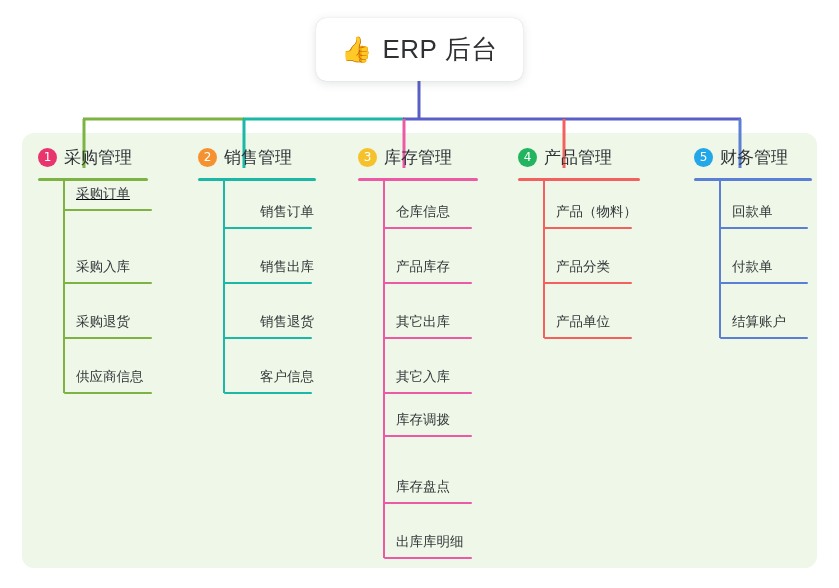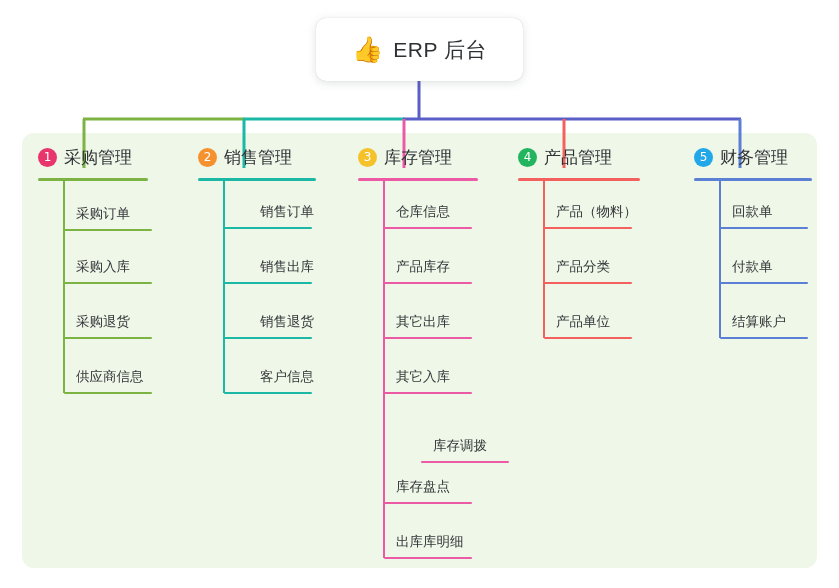--- a/index.html
+++ b/index.html
@@ -13,21 +13,21 @@
   #stage{position:absolute;left:0;top:0;width:839px;height:588px;}
 
   
   .root-card{
     position:absolute;left:316px;top:18px;width:207px;height:63px;
     background:#ffffff;border-radius:10px;
     box-shadow:0 2px 10px rgba(70,80,90,.16), 0 0 1px rgba(70,80,90,.25);
     display:flex;align-items:center;justify-content:center;gap:10px;
   }
   .root-title{
-    font-size:21px;color:#2e3033;letter-spacing:.5px;white-space:nowrap;
+    font-size:26px;color:#2e3033;letter-spacing:.5px;white-space:nowrap;
   }
   .thumb{font-size:25px;line-height:1;}
 
   
   .panel{
     position:absolute;left:22px;top:133px;width:795px;height:435px;
     background:#eef7e8;border-radius:12px;
   }
 
   
@@ -83,21 +83,21 @@
   </div>
 
   <div id="columns">
       <div class="col" style="left: 38px;">
         <div class="col-head">
           <span class="badge" style="background: rgb(232, 53, 109);">1</span>
           <span class="col-title">采购管理</span>
         </div>
         <div class="head-rule" style="background: rgb(124, 179, 66); width: 110px;"></div>
         <div class="leaves" style="height: 220px;">
-          <div class="leaf" style="top: 24px;">
+          <div class="leaf" style="top: 4px; text-decoration: underline;">
             <div class="leaf-text">采购订单</div>
             <div class="leaf-rule" style="background: rgb(124, 179, 66);"></div>
           </div>
           <div class="leaf" style="top: 77px;">
             <div class="leaf-text">采购入库</div>
             <div class="leaf-rule" style="background: rgb(124, 179, 66);"></div>
           </div>
           <div class="leaf" style="top: 132px;">
             <div class="leaf-text">采购退货</div>
             <div class="leaf-rule" style="background: rgb(124, 179, 66);"></div>
@@ -149,21 +149,21 @@
             <div class="leaf-rule" style="background: rgb(236, 90, 166);"></div>
           </div>
           <div class="leaf" style="top: 132px;">
             <div class="leaf-text">其它出库</div>
             <div class="leaf-rule" style="background: rgb(236, 90, 166);"></div>
           </div>
           <div class="leaf" style="top: 187px;">
             <div class="leaf-text">其它入库</div>
             <div class="leaf-rule" style="background: rgb(236, 90, 166);"></div>
           </div>
-          <div class="leaf" style="top: 256px; margin-left: 37px;">
+          <div class="leaf" style="top: 230px;">
             <div class="leaf-text">库存调拨</div>
             <div class="leaf-rule" style="background: rgb(236, 90, 166);"></div>
           </div>
           <div class="leaf" style="top: 352px;">
             <div class="leaf-text">出库库明细</div>
             <div class="leaf-rule" style="background: rgb(236, 90, 166);"></div>
           </div>
           <div class="leaf" style="top: 297px;">
             <div class="leaf-text">库存盘点</div>
             <div class="leaf-rule" style="background: rgb(236, 90, 166);"></div>

